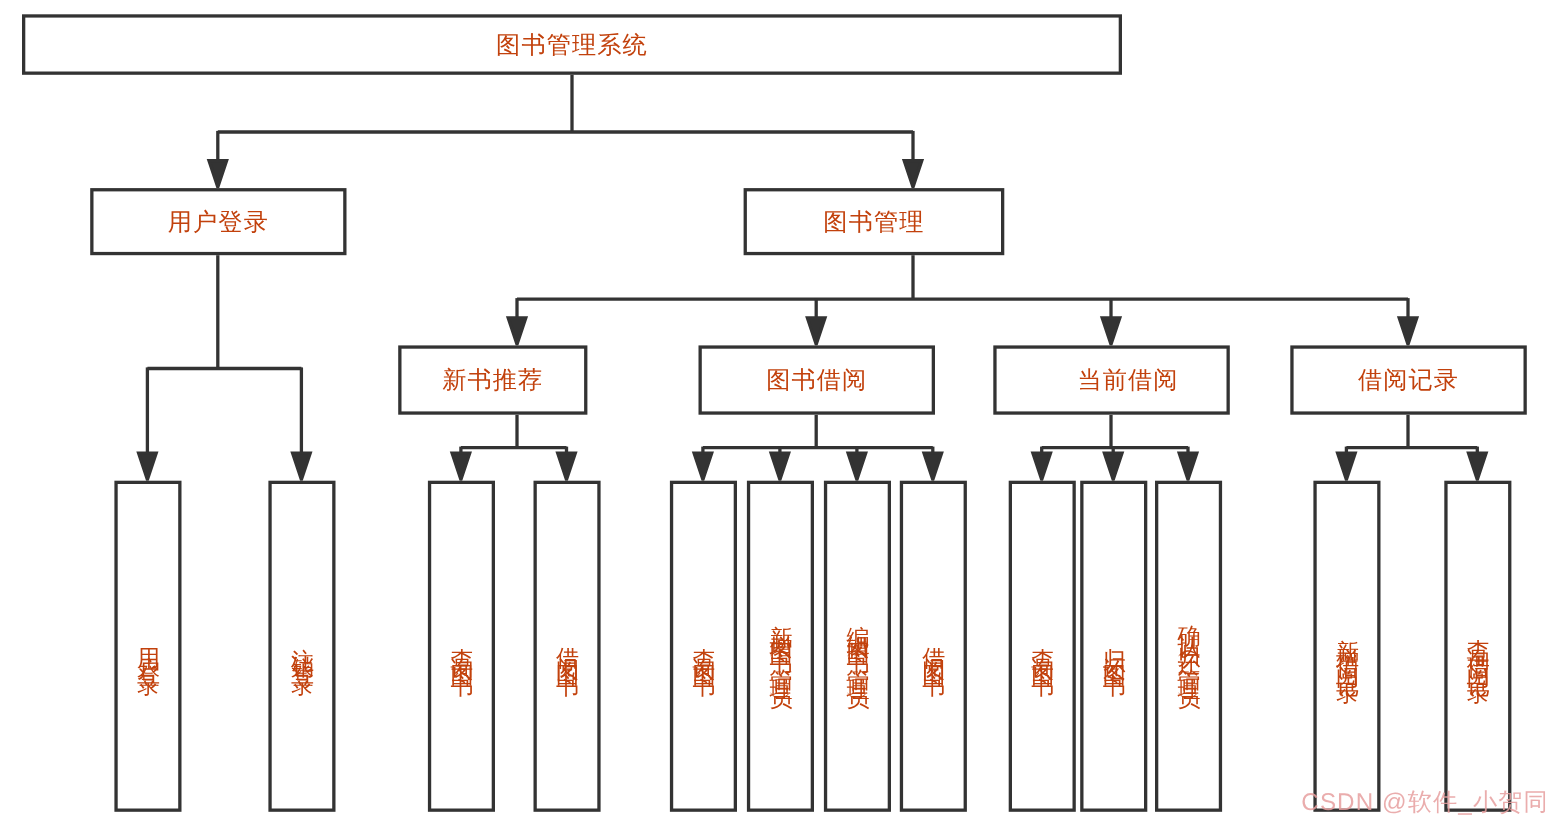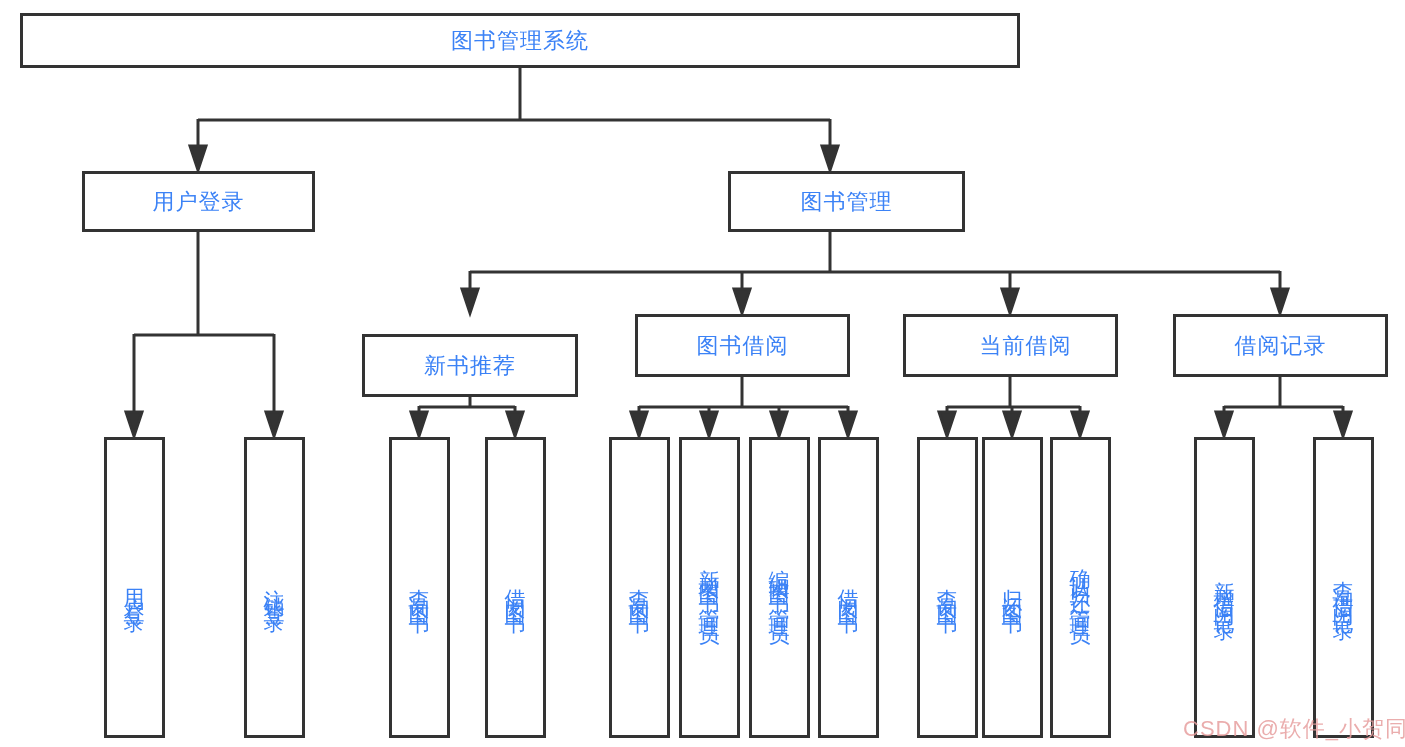--- a/index.html
+++ b/index.html
@@ -23,21 +23,21 @@
   }
   .node {
     position: absolute;
     box-sizing: border-box;
     background: #ffffff;
     border: 3px solid #333333;
     display: flex;
     align-items: center;
     justify-content: center;
     z-index: 2;
-    color: #3b82f6;
+    color: #c2410c;
   }
   .node .hlabel {
     font-size: 22px;
     letter-spacing: 1px;
     white-space: nowrap;
   }
   .leaf {
     top: 437px;
     width: 61px;
     height: 301px;
@@ -130,25 +130,25 @@
     <polygon points="1335,412 1351,412 1343,436"></polygon>
   </svg>
 
   <div class="node" style="left:20px; top:13px; width:1000px; height:55px;">
     <span class="hlabel">图书管理系统</span>
   </div>
 
   <div class="node lvl2" style="left:82px; width:233px;">
     <span class="hlabel">用户登录</span>
   </div>
-  <div class="node lvl2" style="left:728px; width:237px;">
+  <div class="node lvl2" style="left:676px; width:237px;">
     <span class="hlabel">图书管理</span>
   </div>
 
-  <div class="node lvl3" style="left:362px; width:216px;margin-top:20px;">
+  <div class="node lvl3" style="left:362px; width:172px;">
     <span class="hlabel">新书推荐</span>
   </div>
   <div class="node lvl3" style="left:635px; width:215px;">
     <span class="hlabel">图书借阅</span>
   </div>
   <div class="node lvl3" style="left:903px; width:215px;padding-left:30px;">
     <span class="hlabel">当前借阅</span>
   </div>
   <div class="node lvl3" style="left:1173px; width:215px;">
     <span class="hlabel">借阅记录</span>

